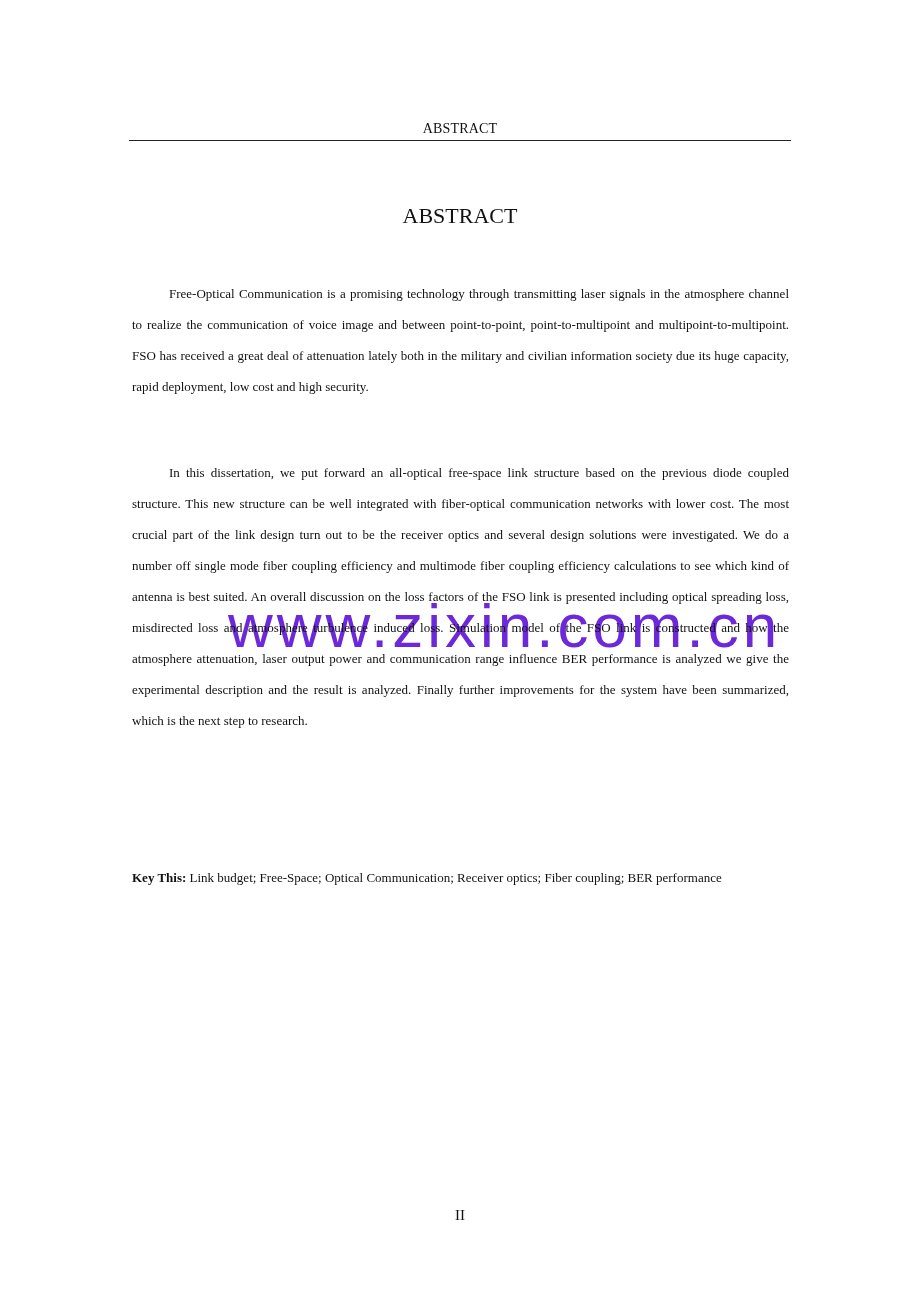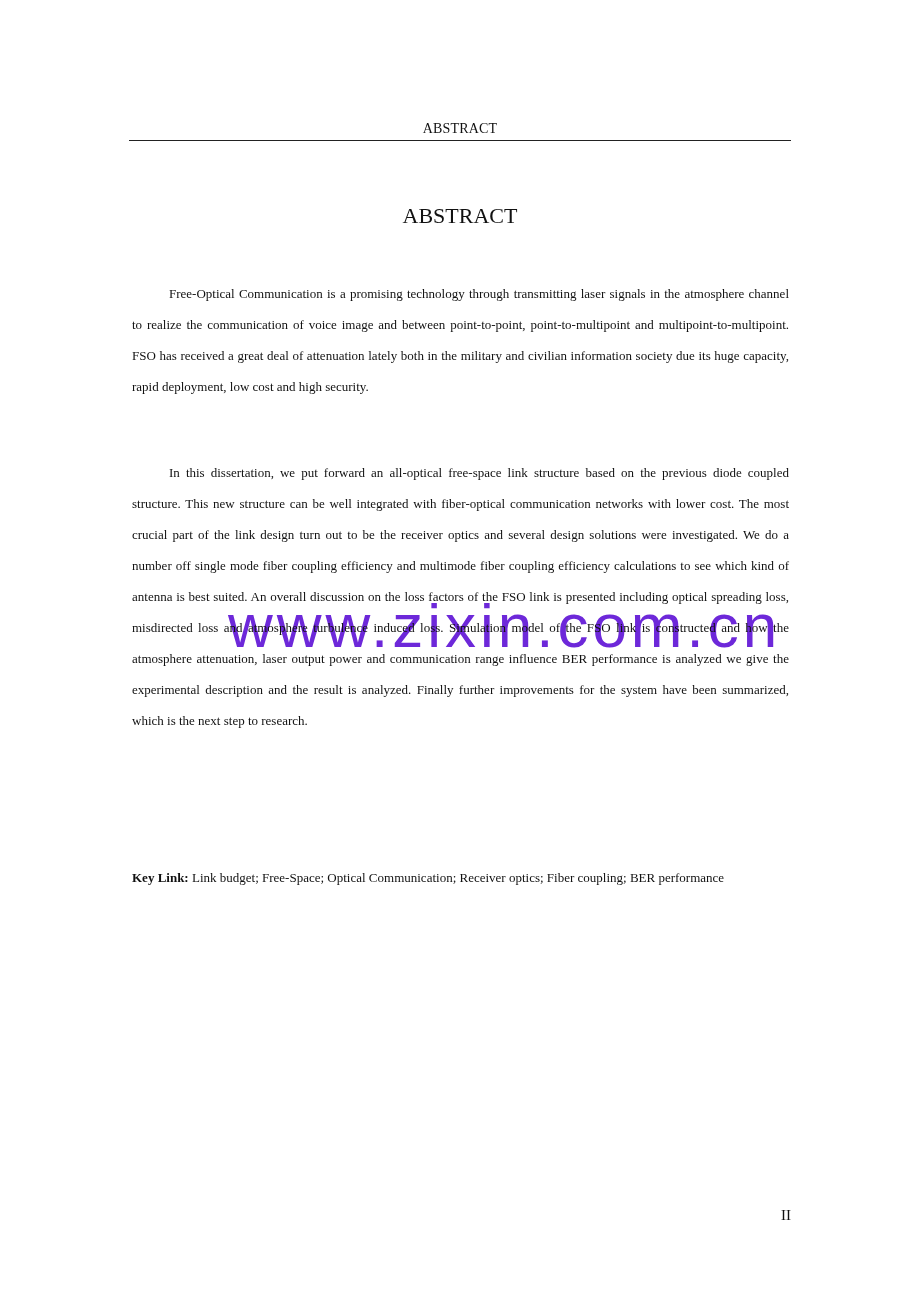--- a/index.html
+++ b/index.html
@@ -65,32 +65,32 @@
       letter-spacing: 4px;
       pointer-events: none;
       z-index: 0;
     }
     .para1, .para2, .keywords { z-index: 1; }
     .page-number {
       position: absolute;
       left: 129px;
       top: 1207px;
       width: 662px;
-      text-align: right;
+      text-align: center;
       font-size: 15px;
     }
   </style>
 </head>
 <body>
 
 <div class="running-header">ABSTRACT</div>
 <div class="header-rule"></div>
 
 <h1 class="title">ABSTRACT</h1>
 
 <div class="watermark">www.zixin.com.cn</div>
 
 <p class="body-text para1">Free-Optical Communication is a promising technology through transmitting laser signals in the atmosphere channel to realize the communication of voice image and between point-to-point, point-to-multipoint and multipoint-to-multipoint. FSO has received a great deal of attenuation lately both in the military and civilian information society due its huge capacity, rapid deployment, low cost and high security.</p>
 <p class="body-text para2">In this dissertation, we put forward an all-optical free-space link structure based on the previous diode coupled structure. This new structure can be well integrated with fiber-optical communication networks with lower cost. The most crucial part of the link design turn out to be the receiver optics and several design solutions were investigated. We do a number off single mode fiber coupling efficiency and multimode fiber coupling efficiency calculations to see which kind of antenna is best suited. An overall discussion on the loss factors of the FSO link is presented including optical spreading loss, misdirected loss and atmosphere turbulence induced loss. Simulation model of the FSO link is constructed and how the atmosphere attenuation, laser output power and communication range influence BER performance is analyzed we give the experimental description and the result is analyzed. Finally further improvements for the system have been summarized, which is the next step to research.</p>
 
-<p class="body-text keywords"><span class="kw-label">Key Link:</span><span> Link budget; Free-Space; Optical Communication; Receiver optics; Fiber coupling; BER performance</span></p>
+<p class="body-text keywords"><span class="kw-label">Key This:</span><span> Link budget; Free-Space; Optical Communication; Receiver optics; Fiber coupling; BER performance</span></p>
 
 <div class="page-number">II</div>
 
 </body></html>

